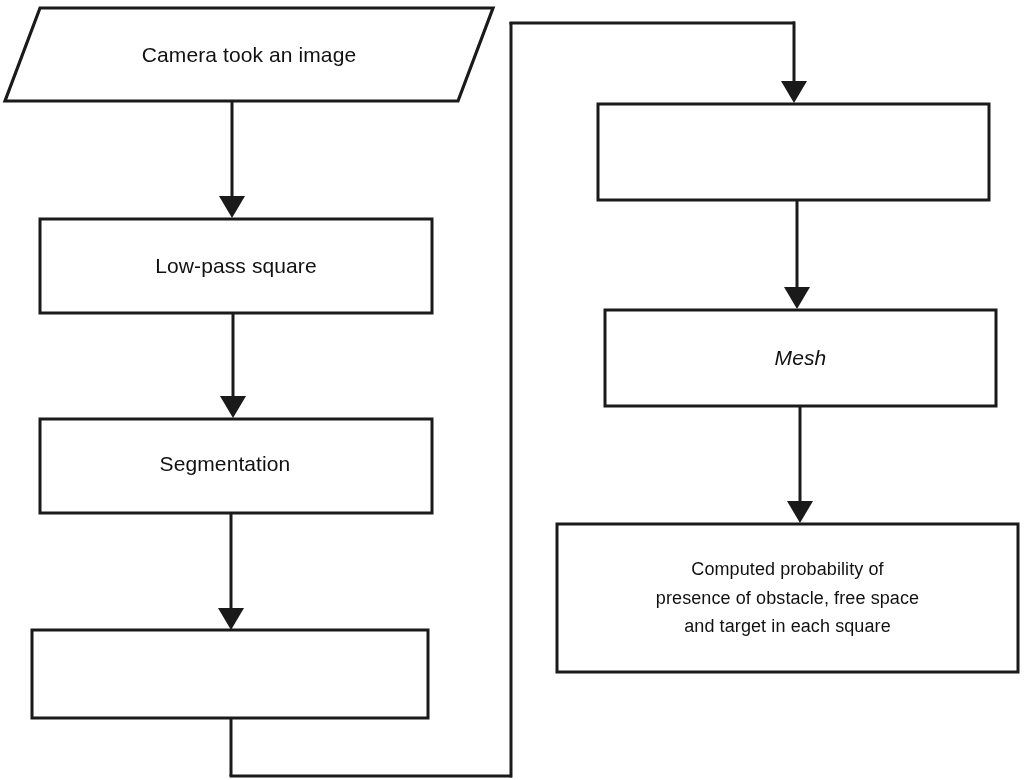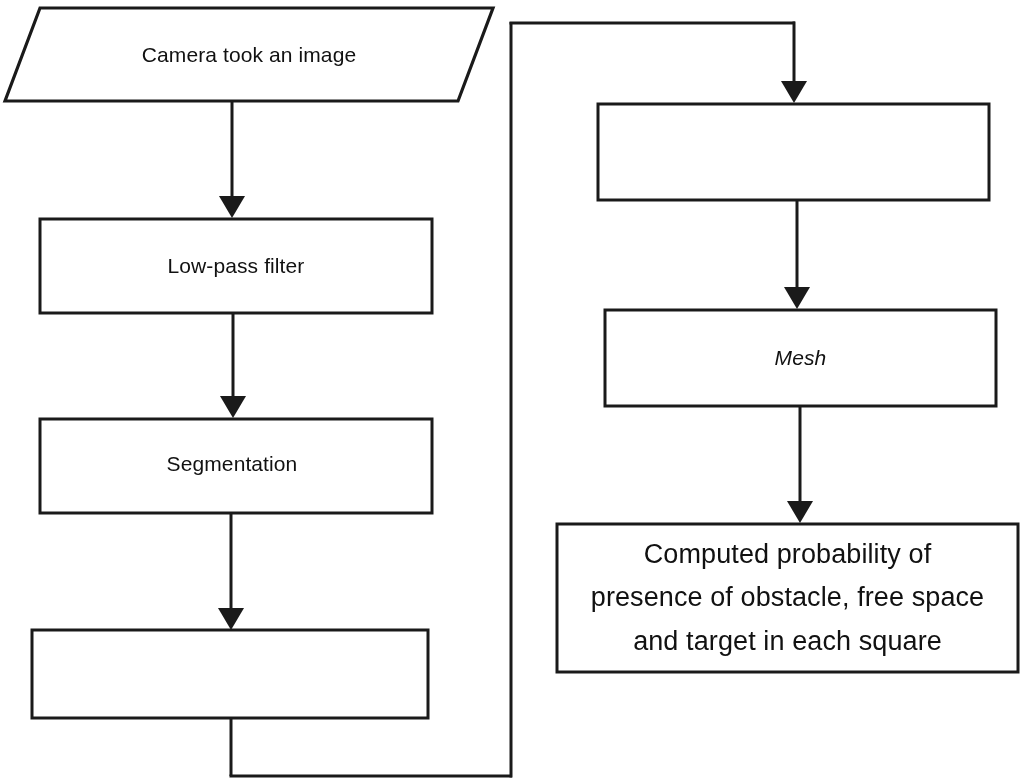--- a/index.html
+++ b/index.html
@@ -35,21 +35,21 @@
     text-align: center;
     color: #111111;
     font-family: "Liberation Sans", sans-serif;
     font-size: 21px;
     line-height: 1.42;
     letter-spacing: 0.1px;
     white-space: pre-line;
     pointer-events: none;
   }
   .node-label.multi {
-    font-size: 27px;
+    font-size: 18px;
     line-height: 1.60;
   }
 </style>
 </head>
 <body>
 
 <div id="flowchart-canvas">
 
   <svg id="flow-svg" viewBox="0 0 1024 780" xmlns="http://www.w3.org/2000/svg">
 
@@ -98,23 +98,23 @@
 
     <g>
       <line x1="800" y1="406" x2="800" y2="504" stroke="#1a1a1a" stroke-width="3"></line>
       <polygon points="787,501 813,501 800,523" fill="#1a1a1a"></polygon>
     </g>
 
   </svg>
 
   <div class="node-label" style="left:5px; top:8px; width:488px; height:93px;">Camera took an image</div>
 
-  <div class="node-label" style="left:40px; top:219px; width:392px; height:94px;">Low-pass filter</div>
+  <div class="node-label" style="left:40px; top:219px; width:392px; height:94px;">Low-pass square</div>
 
-  <div class="node-label" style="left:36px; top:419px; width:392px; height:90px;">Segmentation</div>
+  <div class="node-label" style="left:29px; top:419px; width:392px; height:90px;">Segmentation</div>
 
 
 
   <div class="node-label" style="left:605px; top:310px; width:391px; height:96px;font-style:italic;">Mesh</div>
 
   <div class="node-label multi" style="left:557px; top:524px; width:461px; height:148px;">Computed probability of
 presence of obstacle, free space
 and target in each square</div>
 
 </div>

